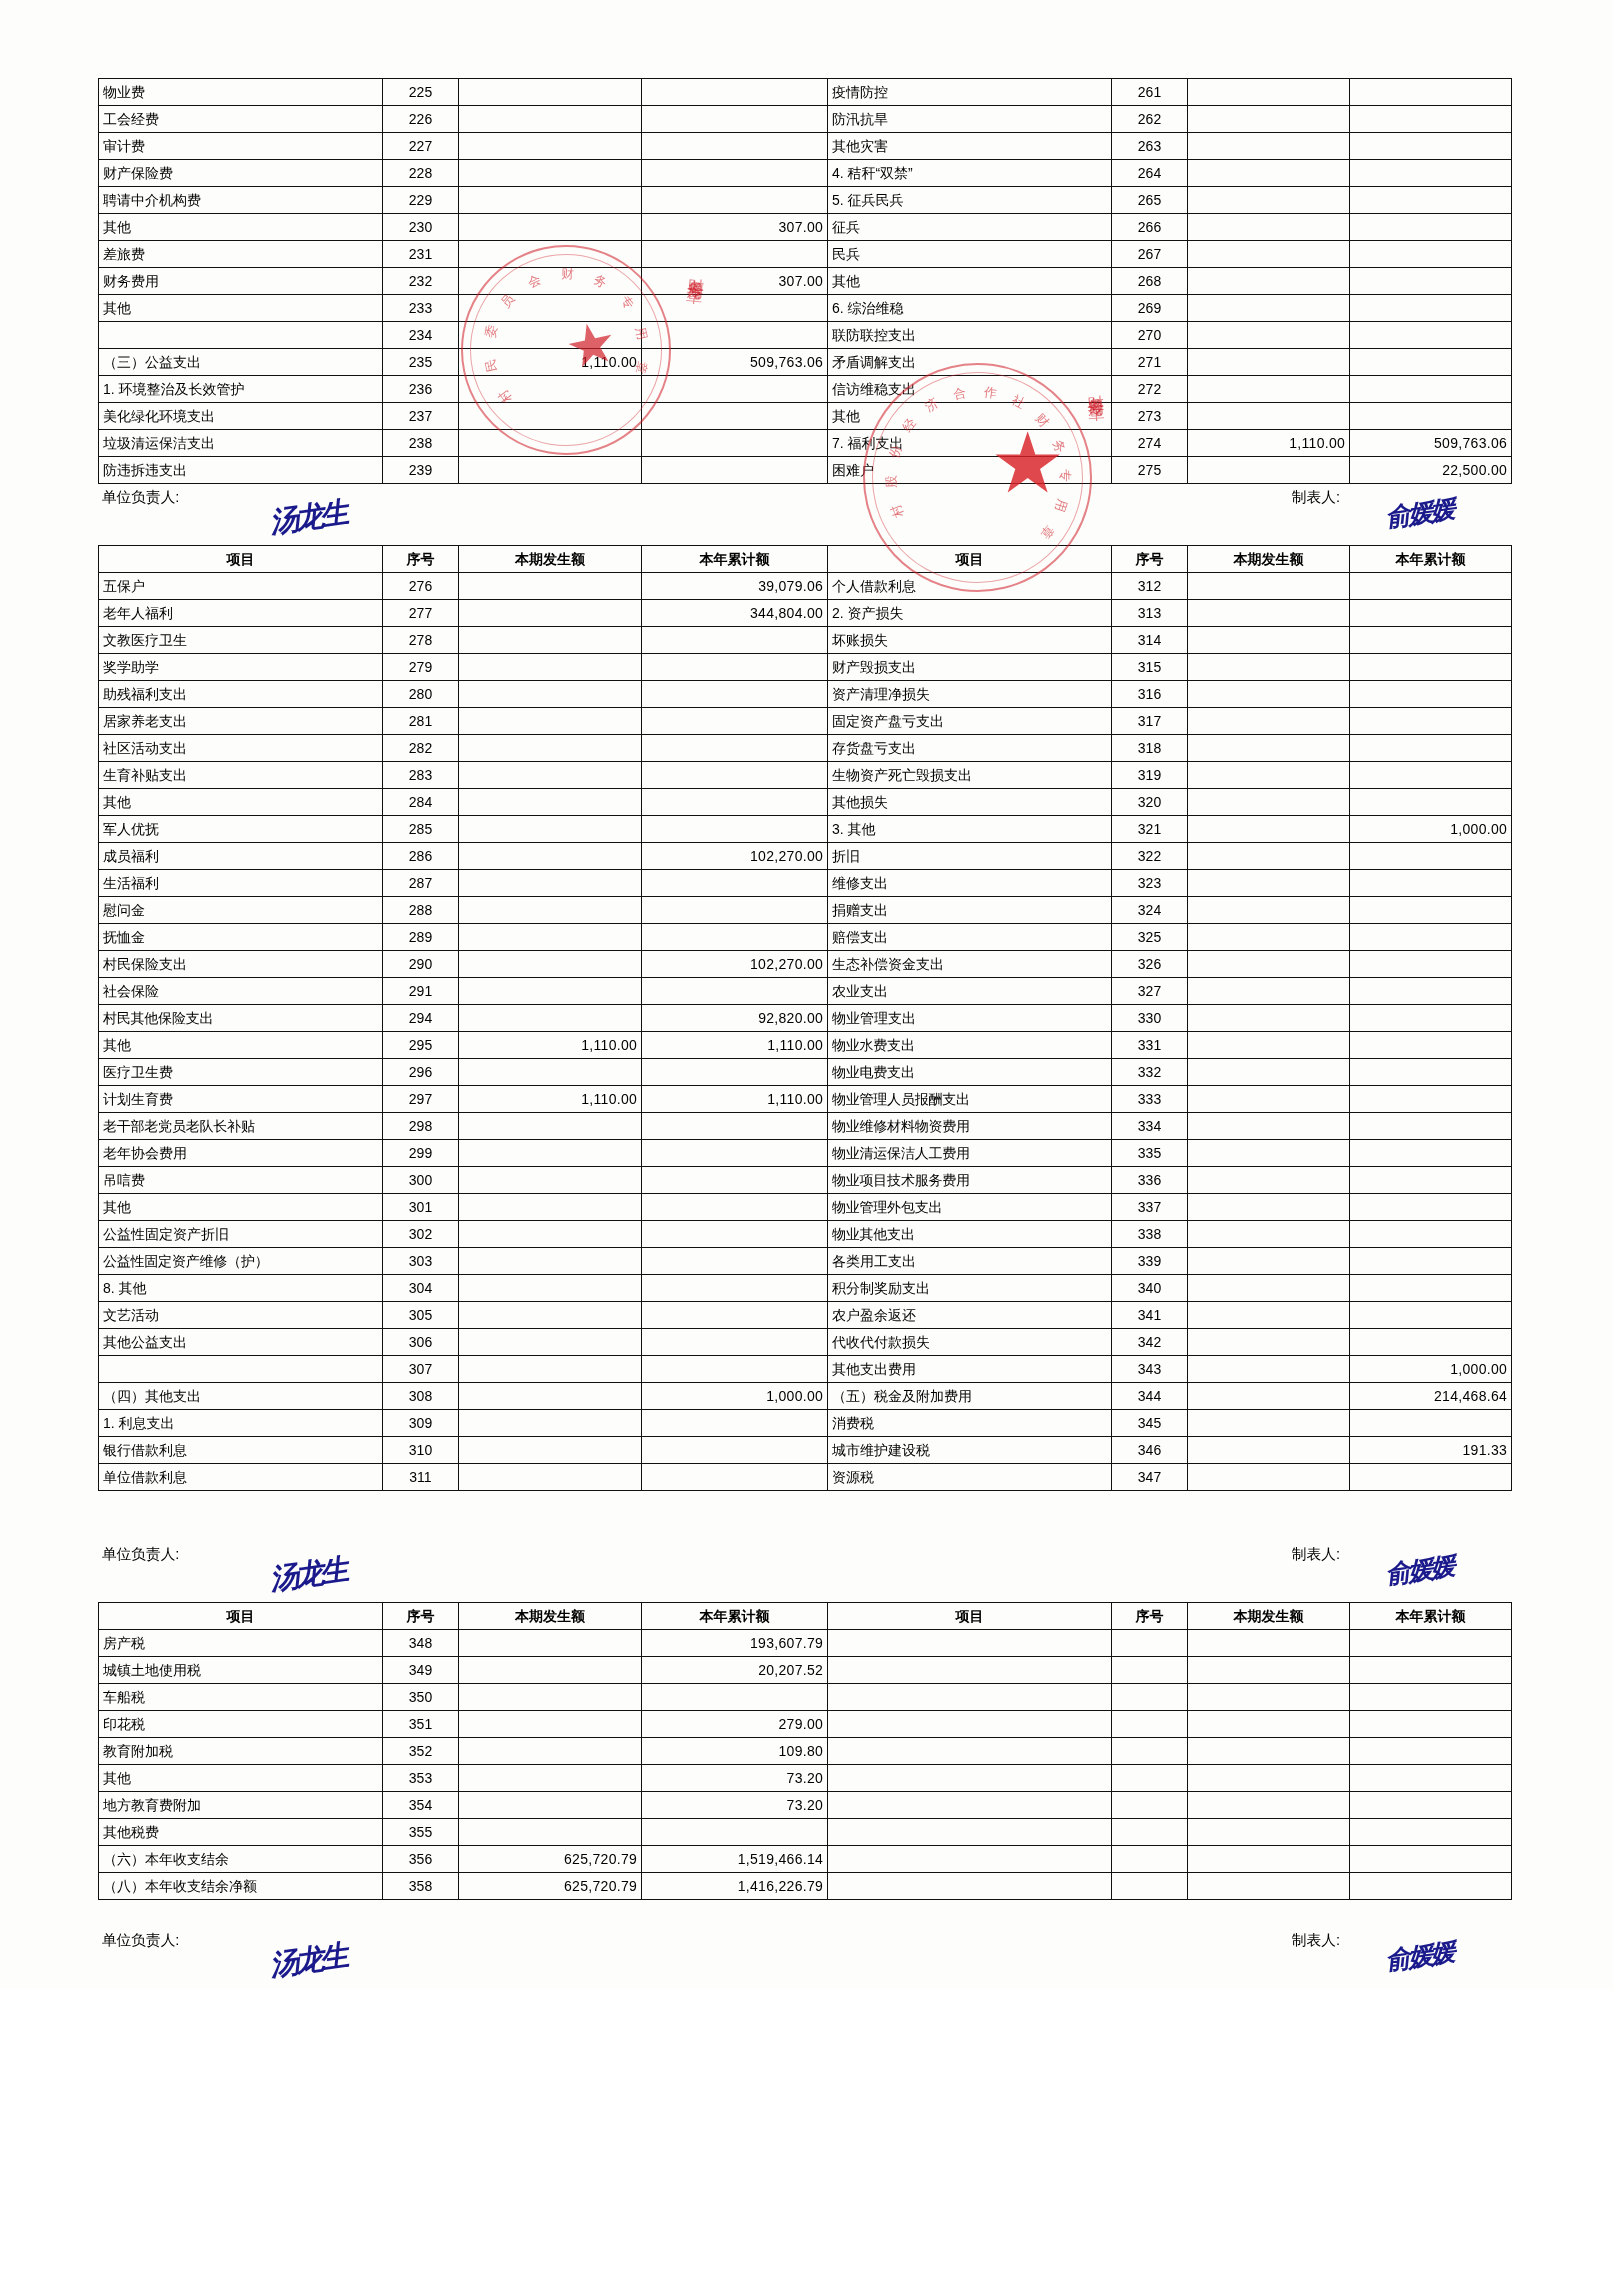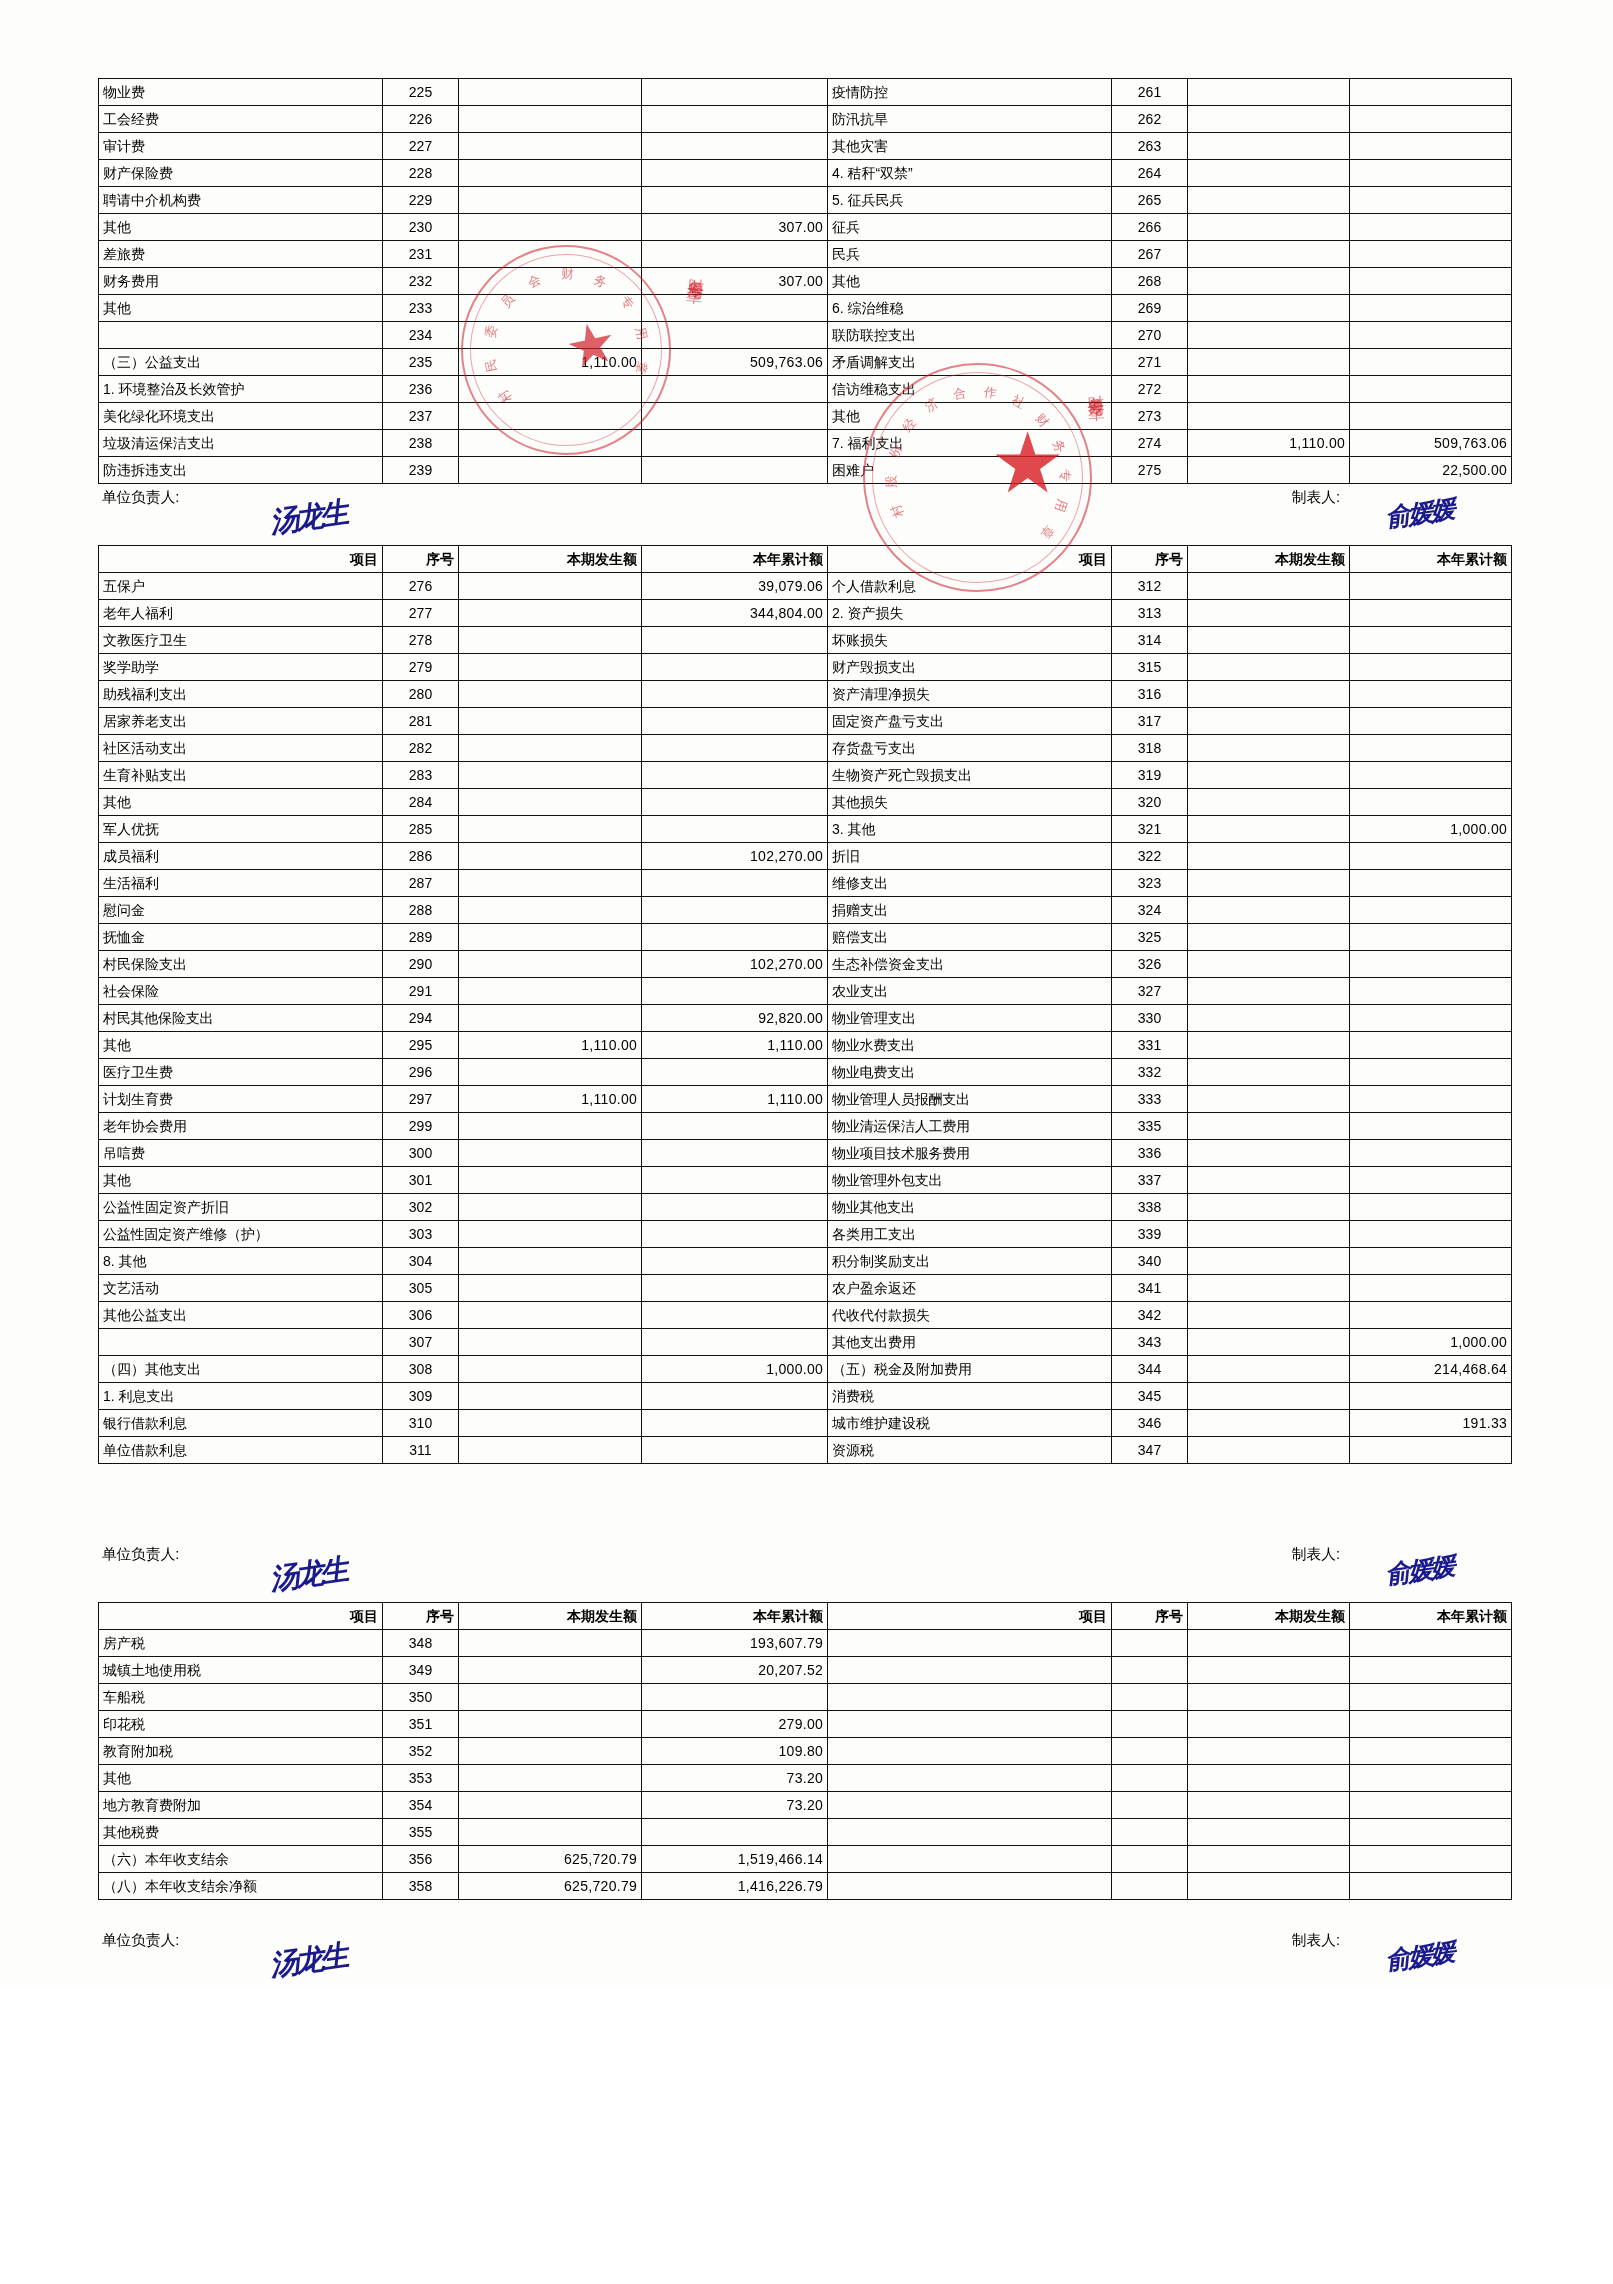--- a/index.html
+++ b/index.html
@@ -37,21 +37,21 @@
     border: 1px solid #111;
     height: 26px;
     font-size: 14px;
     padding: 0 3.9px;
     vertical-align: middle;
     line-height: 1.05;
     overflow: hidden;
     white-space: nowrap;
   }
   table.fin td.hdr {
-    text-align: right;
+    text-align: center;
     font-weight: bold;
     font-size: 14px;
   }
   .name { text-align: left; }
   .num  { text-align: center; }
   .amt  { text-align: right; padding-right: 7.8px; letter-spacing: 0.3px; }
   
   .i0 { padding-left: 5.9px; }
   .i1 { padding-left: 21.6px; }
   .i2 { padding-left: 39px; }
@@ -529,20 +529,30 @@
             <td class="amt"></td>
             <td class="amt"></td>
           </tr>
           <tr>
             <td class="name i2">计划生育费</td>
             <td class="num">297</td>
             <td class="amt">1,110.00</td>
             <td class="amt">1,110.00</td>
             <td class="name i3 small">物业管理人员报酬支出</td>
             <td class="num">333</td>
+            <td class="amt"></td>
+            <td class="amt"></td>
+          </tr>
+          <tr>
+            <td class="name i2 small">老干部老党员老队长补贴</td>
+            <td class="num">298</td>
+            <td class="amt"></td>
+            <td class="amt"></td>
+            <td class="name i3 small">物业维修材料物资费用</td>
+            <td class="num">334</td>
             <td class="amt"></td>
             <td class="amt"></td>
           </tr>
           <tr>
             <td class="name i2">老年协会费用</td>
             <td class="num">299</td>
             <td class="amt"></td>
             <td class="amt"></td>
             <td class="name i3 small">物业清运保洁人工费用</td>
             <td class="num">335</td>

